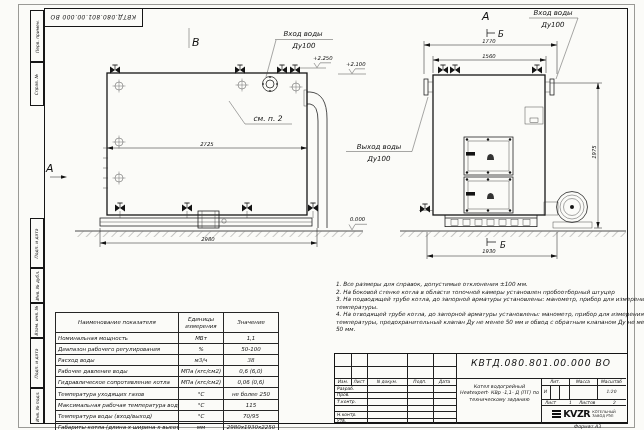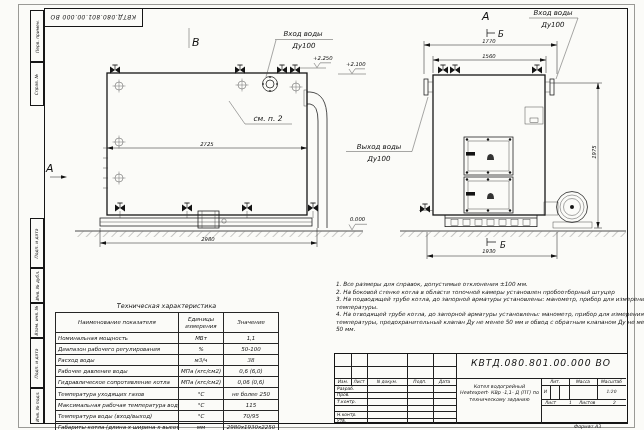--- a/index.html
+++ b/index.html
@@ -316,21 +316,20 @@
       <line x1="412" y1="151.5" x2="428" y2="97" class="s3"></line>
     </g>
 
     <g>
       <text class="t75" x="268" y="121" text-anchor="middle">см. п. 2</text>
       <line x1="245" y1="124" x2="292" y2="124" class="s3"></line>
       <line x1="245" y1="124" x2="229" y2="101" class="s3"></line>
     </g>
   </svg>
 
-  <div class="abs ttitle">Техническая характеристика</div>
   <table class="tech">
     <colgroup>
         <col style="width:123px">
         <col style="width:45px">
         <col style="width:55px">
       </colgroup>
     <tbody>
         <tr>
       <th>Наименование показателя</th>
       <th>Единицы измерения</th>
@@ -444,17 +443,25 @@
     <div class="tx ctr" style="left:234px;top:25px;width:28px;">Масса</div>
     <div class="tx ctr" style="left:262px;top:25px;width:29px;">Масштаб</div>
     <div class="tx ctr" style="left:206px;top:35px;width:9px;">И</div>
     <div class="tx ctr" style="left:262px;top:35px;width:29px;">1:20</div>
 
     <div class="tx" style="left:210px;top:45.8px;">Лист</div>
     <div class="tx" style="left:234px;top:45.8px;">1</div>
     <div class="tx" style="left:244px;top:45.8px;">Листов</div>
     <div class="tx" style="left:278px;top:45.8px;">2</div>
 
+    <div class="logo">
+      <span class="mark"></span>
+      <span class="kv">KVZR</span>
+      <span class="sub">
+        <div>КОТЕЛЬНЫЙ</div>
+        <div>ЗАВОД РЭП</div>
+      </span>
+    </div>
   </div>
 
   <div class="abs fmt">Формат А3</div>
 
 </div>
 
 </body></html>

